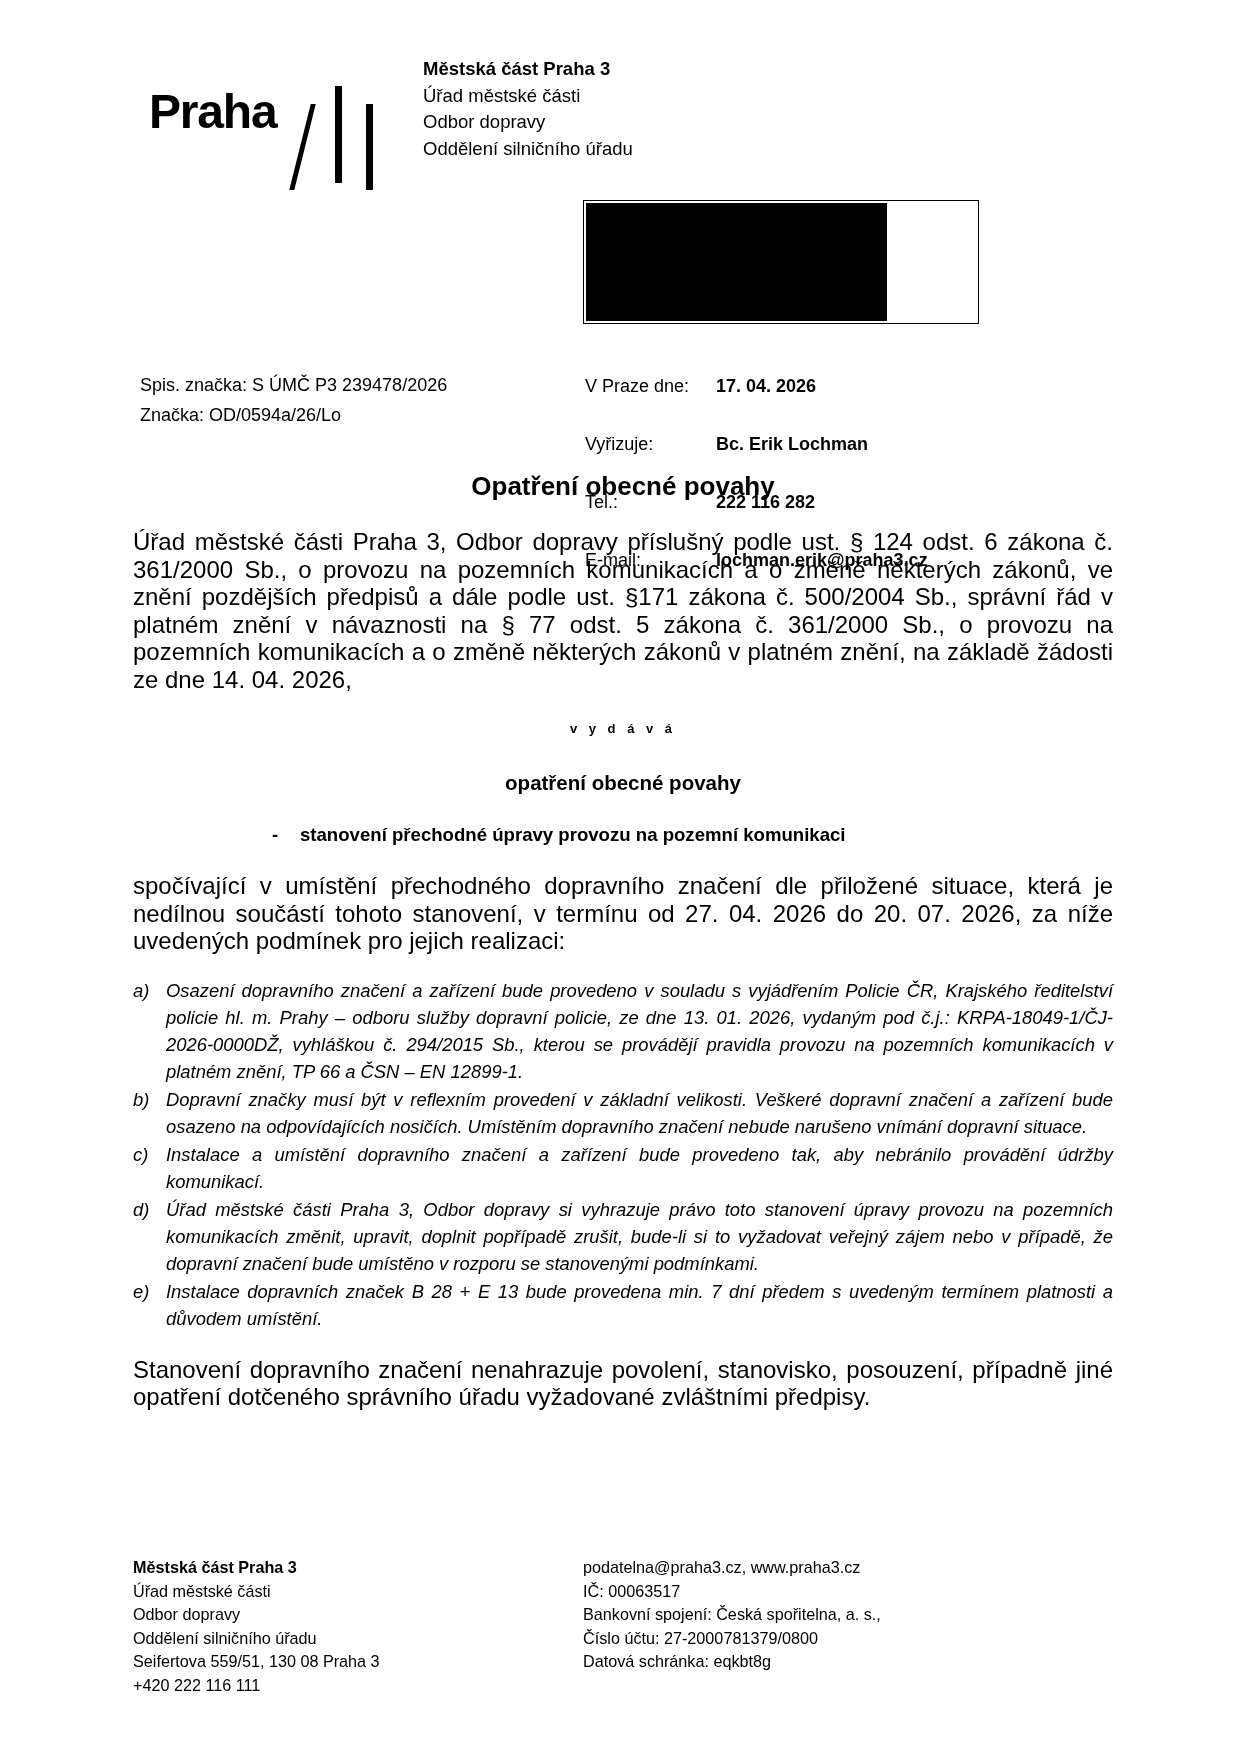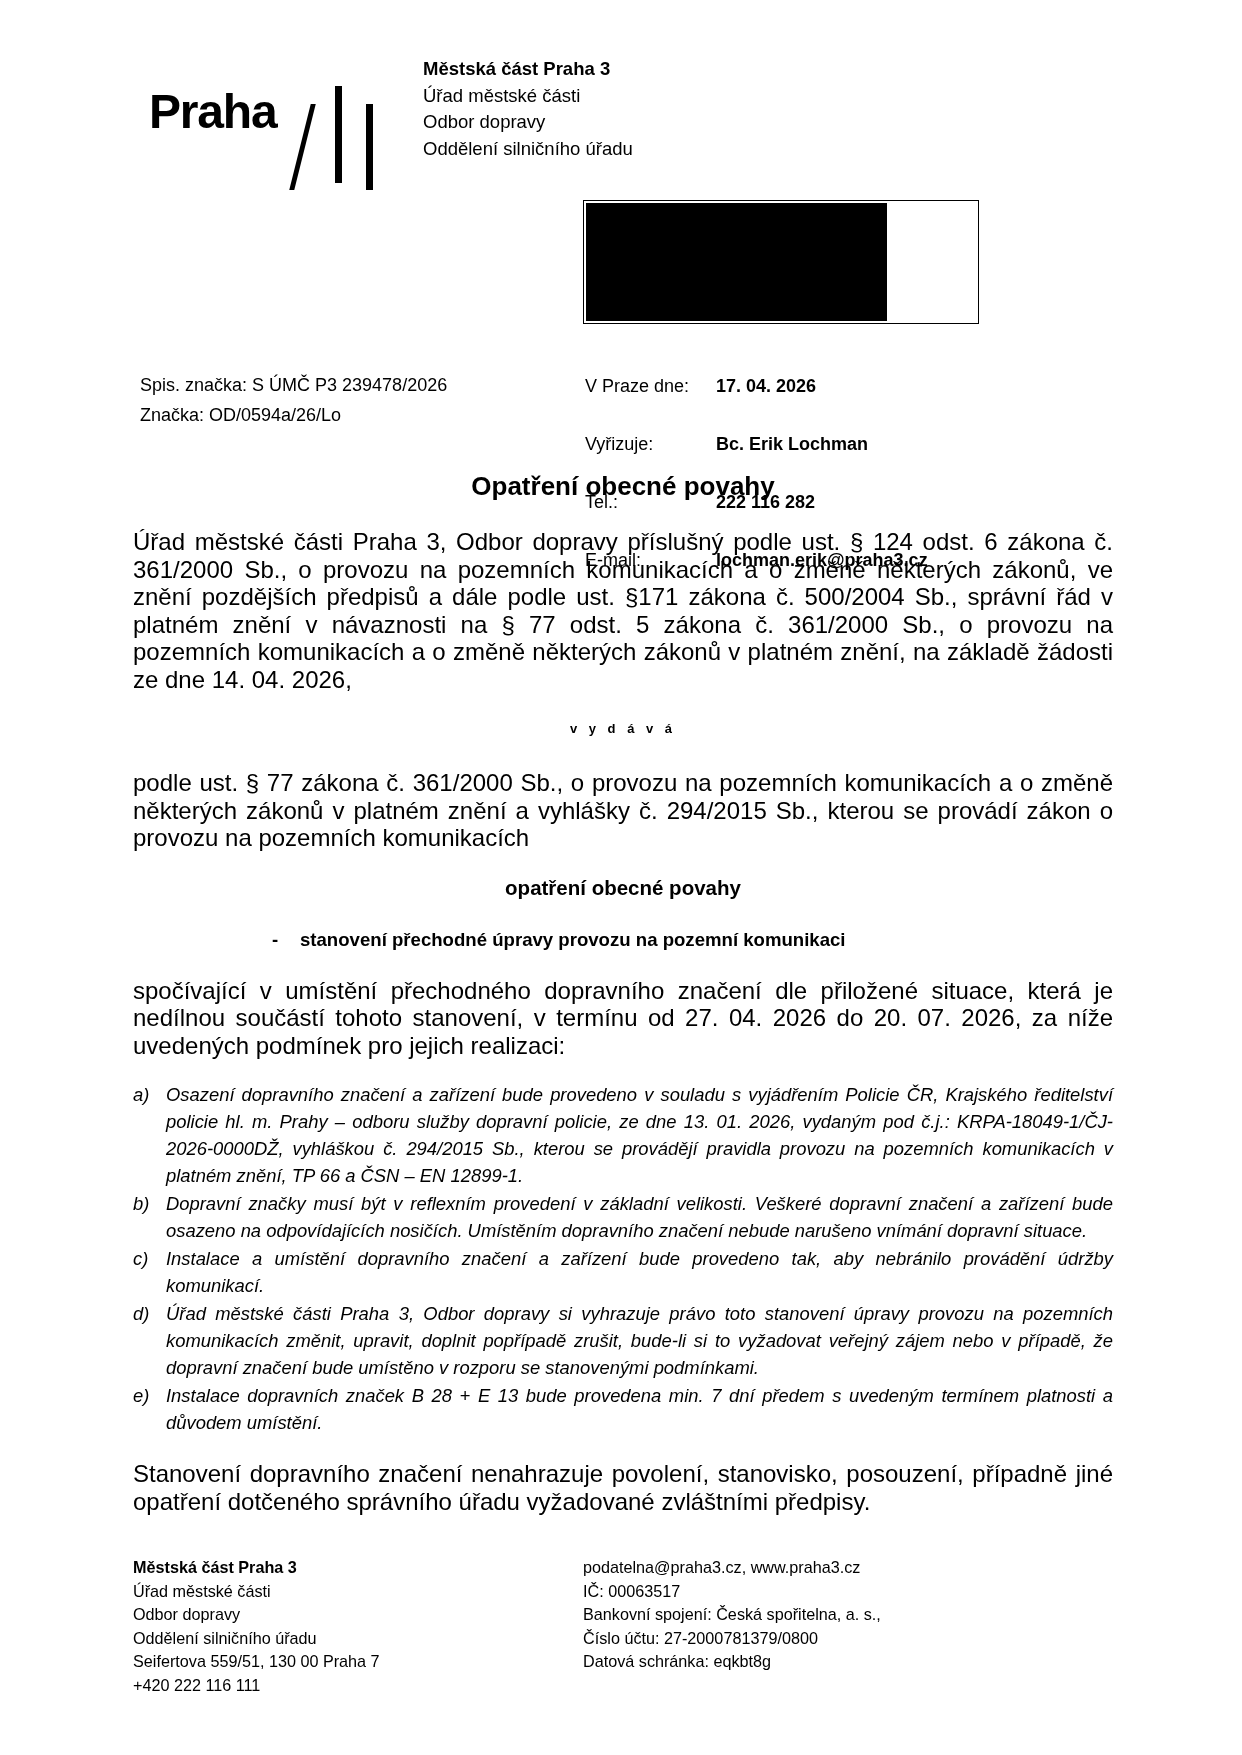--- a/index.html
+++ b/index.html
@@ -298,21 +298,20 @@
   </div>
 
   <div class="body-area">
 
     <h1 class="doc-title">Opatření obecné povahy</h1>
 
     <p class="para justify">Úřad městské části Praha 3, Odbor dopravy příslušný podle ust. § 124 odst. 6 zákona č. 361/2000 Sb., o provozu na pozemních komunikacích a o změně některých zákonů, ve znění pozdějších předpisů a dále podle ust. §171 zákona č. 500/2004 Sb., správní řád v platném znění v návaznosti na § 77 odst. 5 zákona č. 361/2000 Sb., o provozu na pozemních komunikacích a o změně některých zákonů v platném znění, na základě žádosti ze dne 14. 04. 2026,</p>
 
     <div class="heading-spaced">v y d á v á</div>
 
-    <p class="para justify">podle ust. § 77 zákona č. 361/2000 Sb., o provozu na pozemních komunikacích a o změně některých zákonů v platném znění a vyhlášky č. 294/2015 Sb., kterou se provádí zákon o provozu na pozemních komunikacích</p>
 
     <div class="heading-center">opatření obecné povahy</div>
 
     <div class="subject">
       <div class="subject-row">
         <span class="subject-bullet">-</span>
         <span class="subject-main">stanovení přechodné úpravy provozu na pozemní komunikaci</span>
       </div>
     </div>
 
@@ -344,21 +343,21 @@
     <p class="para justify">Stanovení dopravního značení nenahrazuje povolení, stanovisko, posouzení, případně jiné opatření dotčeného správního úřadu vyžadované zvláštními předpisy.</p>
 
   </div>
 
   <div class="footer">
     <div class="footer-col-left">
       <div><strong>Městská část Praha 3</strong></div>
       <div>Úřad městské části</div>
       <div>Odbor dopravy</div>
       <div>Oddělení silničního úřadu</div>
-      <div>Seifertova 559/51, 130 00  Praha 7</div>
+      <div>Seifertova 559/51, 130 08  Praha 3</div>
       <div>+420 222 116 111</div>
     </div>
     <div class="footer-col-right">
       <div>podatelna@praha3.cz, www.praha3.cz</div>
       <div>IČ: 00063517</div>
       <div>Bankovní spojení: Česká spořitelna, a. s.,</div>
       <div>Číslo účtu: 27-2000781379/0800</div>
       <div>Datová schránka: eqkbt8g</div>
     </div>
   </div>

